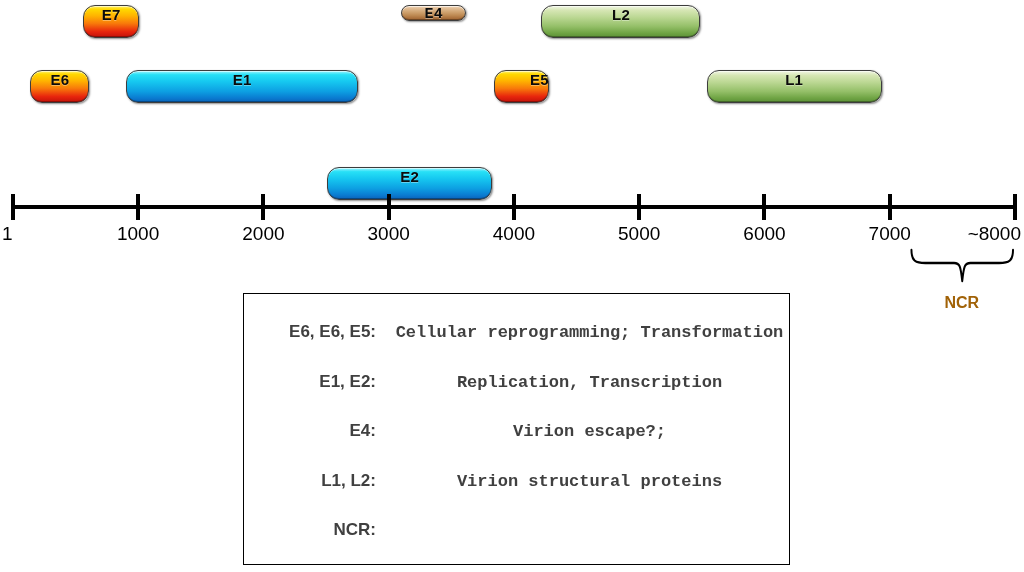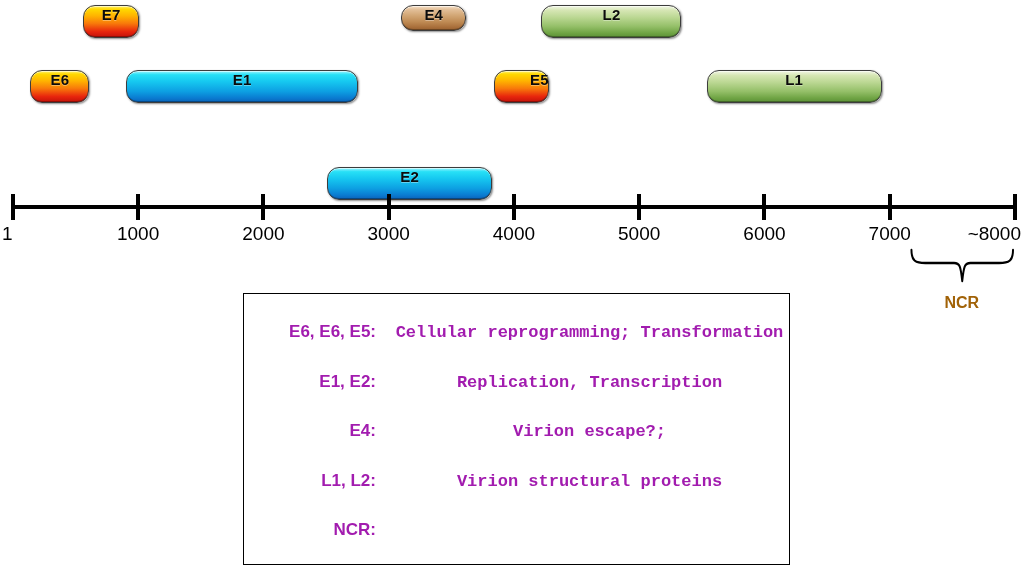--- a/index.html
+++ b/index.html
@@ -107,21 +107,21 @@
     display: flex;
     flex-direction: column;
     justify-content: space-around;
     padding: 14px 0 10px 0;
   }
   .legend-row {
     display: flex;
     align-items: baseline;
     font-size: 17px;
     font-weight: 700;
-    color: #a21caf;
+    color: #404040;
     line-height: 1.15;
   }
   .legend-key {
     flex: 0 0 132px;
     text-align: right;
     padding-right: 14px;
     white-space: nowrap;
   }
   .legend-def {
     flex: 1 1 auto;
@@ -132,24 +132,24 @@
 </style>
 </head>
 <body>
 
 <div id="stage">
 
   <div id="gene-layer">
       <div class="gene-box gtype-red" style="left: 83.0235px; top: 5px; width: 56.3695px; height: 33px;">
         <span class="glabel">E7</span>
       </div>
-      <div class="gene-box gtype-brown" style="left: 401.198px; top: 5px; width: 65.1381px; height: 26px;">
+      <div class="gene-box gtype-brown" style="left: 401.198px; top: 5px; width: 65.1381px; height: 16px; font-family: Liberation Mono, monospace;">
         <span class="glabel">E4</span>
       </div>
-      <div class="gene-box gtype-green" style="left: 541.496px; top: 5px; width: 140px; height: 33px;">
+      <div class="gene-box gtype-green" style="left: 541.496px; top: 5px; width: 159px; height: 33px;">
         <span class="glabel">L2</span>
       </div>
       <div class="gene-box gtype-red" style="left: 30.4119px; top: 70px; width: 58.8749px; height: 33px;">
         <span class="glabel">E6</span>
       </div>
       <div class="gene-box gtype-blue" style="left: 126.24px; top: 70px; width: 231.741px; height: 33px;">
         <span class="glabel">E1</span>
       </div>
       <div class="gene-box gtype-red" style="left: 493.895px; top: 70px; width: 55.1169px; height: 33px; padding-left: 36px;">
         <span class="glabel">E5</span>

